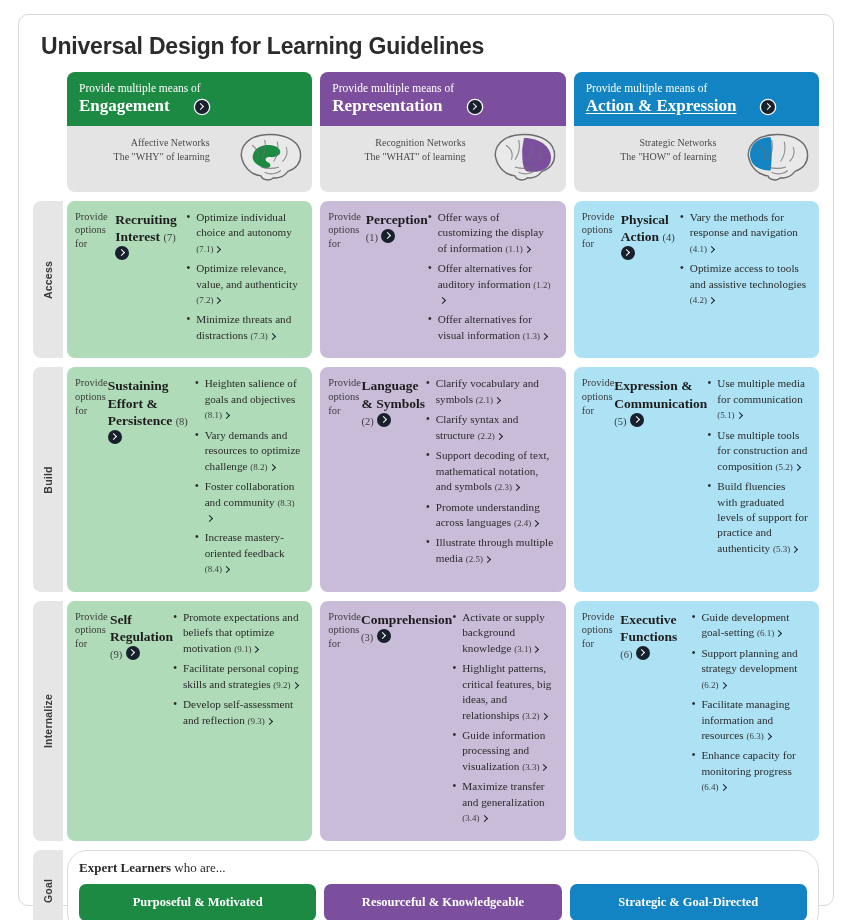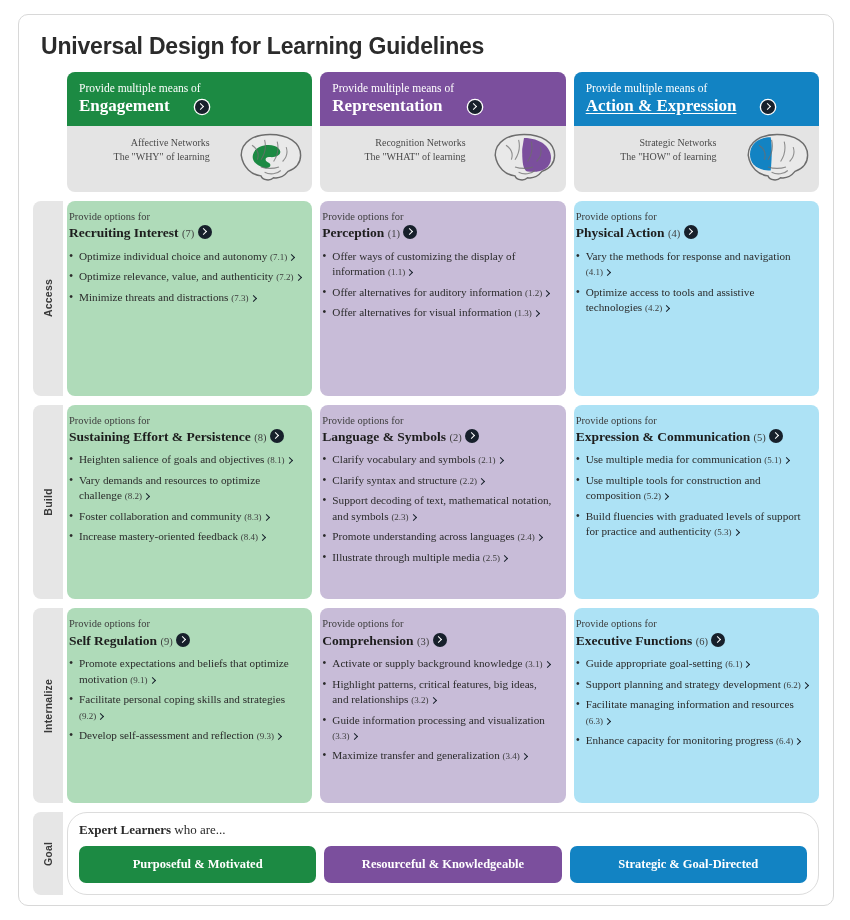--- a/index.html
+++ b/index.html
@@ -67,22 +67,22 @@
     flex: 1; position: relative; padding: 10px 12px 27px 12px;
     min-height: 55px; display: flex; align-items: center; justify-content: center;
   }
   .netlabel { text-align: right; font-size: 10px; line-height: 1.45; color: #4a4a4a;
               margin-right: 56px; }
   .brain { position: absolute; right: 6px; top: 50%; transform: translateY(-50%); }
 
   
   .gl-row { margin-bottom: 9px; }
   .cell {
-    flex: 1; border-radius: 8px; padding: 9px 11px 10px 2px;
-    display: flex; flex-direction: column;
+    flex: 1; border-radius: 8px; padding: 9px 11px 10px 8px;
+    display: flex; flex-direction: row;
   }
   .cell .pre { font-size: 10.5px; color: #3d3d3d; line-height: 1.3; }
   .cell h3 {
     font-size: 13.5px; font-weight: bold; color: #1d1d1d;
     line-height: 1.28; margin-top: 1px; margin-bottom: 7px;
   }
   .cell h3 .num { font-size: 10.5px; font-weight: normal; color: #3d3d3d; }
   .cell ul { list-style: none; }
   .cell li {
     position: relative; padding-left: 10px;
@@ -311,21 +311,21 @@
                   <li><span>Guide information processing and visualization</span> <span class="num">(3.3)</span><span class="chev"></span></li>
                   <li><span>Maximize transfer and generalization</span> <span class="num">(3.4)</span><span class="chev"></span></li>
                 </ul>
               </div>
             </div>
             <div class="col">
               <div class="cell" style="background: rgb(173, 226, 245);">
                 <div class="pre">Provide options for</div>
                 <h3><span>Executive Functions</span> <span class="num">(6)</span> <span class="cicon"></span></h3>
                 <ul>
-                  <li><span>Guide appropriate goal-setting</span> <span class="num">(6.1)</span><span class="chev"></span></li>
+                  <li><span>Guide development goal-setting</span> <span class="num">(6.1)</span><span class="chev"></span></li>
                   <li><span>Support planning and strategy development</span> <span class="num">(6.2)</span><span class="chev"></span></li>
                   <li><span>Facilitate managing information and resources</span> <span class="num">(6.3)</span><span class="chev"></span></li>
                   <li><span>Enhance capacity for monitoring progress</span> <span class="num">(6.4)</span><span class="chev"></span></li>
                 </ul>
               </div>
             </div>
           </div>
         </div>
       </div>
 

